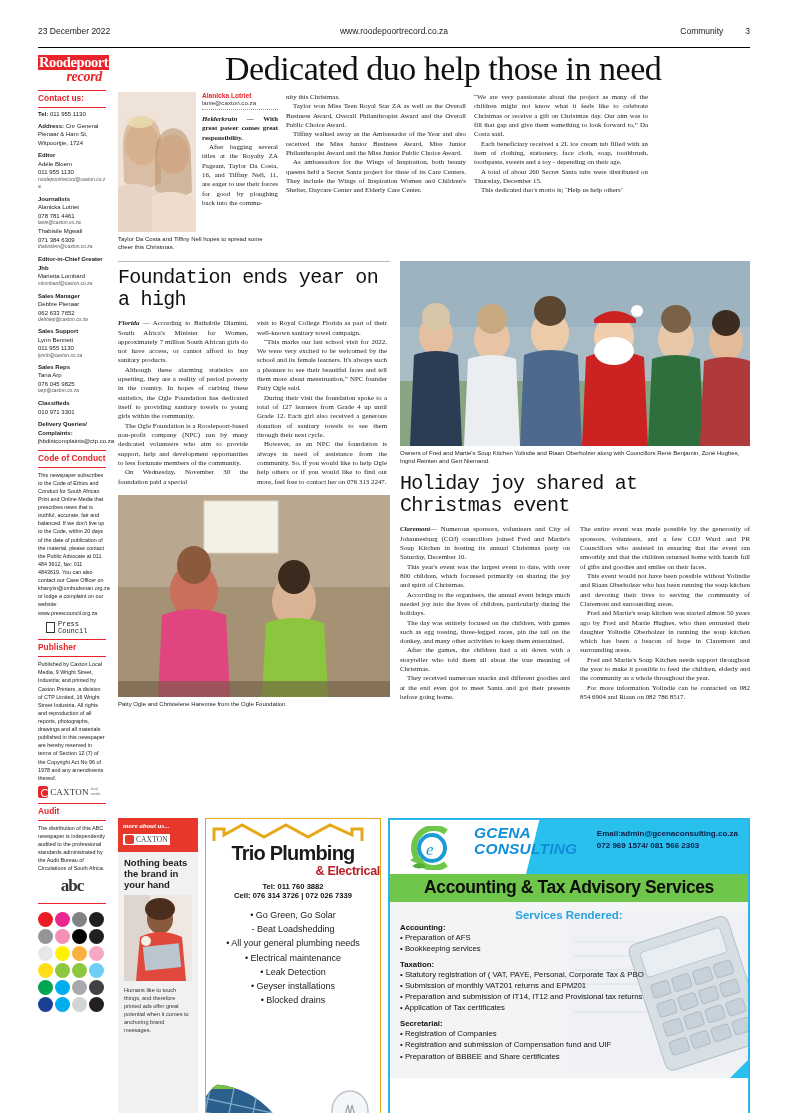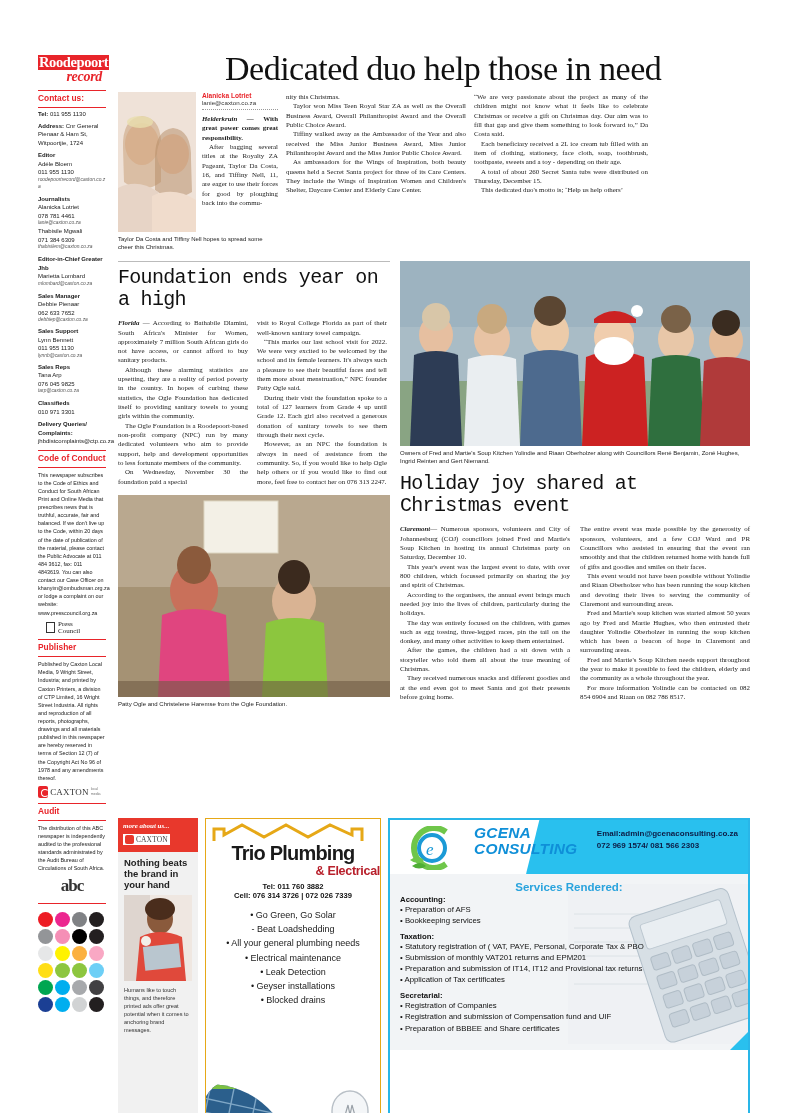--- a/index.html
+++ b/index.html
@@ -46,21 +46,21 @@
   .rail b { font-weight: 700; }
   .rail .lbl { font-weight:700; display:block; margin-top:3px; }
   .rail .val { display:block; }
   .rail .eml { display:block; font-size:4.9px; font-style:italic; color:#555; word-break:break-all; }
   .rail p { margin: 0 0 3px 0; }
   .rail .blk { margin-bottom: 4px; }
   .rail .body-txt { font-size: 5.4px; line-height: 1.5; margin-top: 3px; }
   .presscouncil { display:flex; align-items:center; gap:3px; margin:4px 0 2px 8px; }
   .pc-mark { width:9px; height:11px; border:1.1px solid #333; position:relative; }
   .pc-mark:after{ content:""; position:absolute; left:2px; top:2px; width:5px; height:7px; background:#fff;}
-  .pc-txt { font-family:Liberation Serif, serif; font-size:7px; line-height:1.05; color:#222;}
+  .pc-txt { font-family:Liberation Mono, monospace; font-size:7px; line-height:1.05; color:#222;}
   .caxton-row { display:flex; align-items:center; gap:2px; margin:4px 0 4px 0; }
   .cax-mark { width:12px; height:12px; background:#e8242a; border-radius:2px; position:relative;}
   .cax-mark:after{content:"";position:absolute;left:3px;top:3px;width:6px;height:6px;border:1.6px solid #fff;border-radius:50%;border-right-color:transparent;}
   .cax-word { font-family:"Liberation Serif", serif; font-size:9px; color:#333; letter-spacing:0.2px;}
   .cax-sub { font-size:3.6px; color:#777; }
   .abc-logo { font-family:"Liberation Serif", serif; font-size:17px; color:#333; letter-spacing:-1px; text-align:center; margin:2px 0 4px; font-weight:700;}
   .rail-rule { border-top:1.4px solid #e8242a; margin:5px 0 3px; }
 
   
   .swatches { display:grid; grid-template-columns: repeat(4, 15px); grid-auto-rows:15px; gap:2px; margin-top:8px; }
@@ -141,20 +141,28 @@
   .ph-people1 { background: linear-gradient(150deg,#efe3da 0%,#d9b9a5 35%,#c39b87 65%,#e8ddd4 100%); }
   .ph-santa   { background: linear-gradient(120deg,#b9cbd6 0%,#9fb8c5 22%,#cfc0ae 48%,#b5c6a6 72%,#d3d8c9 100%); }
   .ph-ogle    { background: linear-gradient(160deg,#cbb9a6 0%,#b8a48e 30%,#d9c7ad 60%,#a8b890 100%); }
   .ph-caxton  { background: linear-gradient(140deg,#e9e2dc 0%,#cf9b85 40%,#b07060 70%,#ddd3cc 100%); }
 </style>
 </head>
 <body>
 
 <div class="page">
 
+  <div class="topbar">
+    <span>23 December 2022</span>
+    <span class="url">www.roodepoortrecord.co.za</span>
+    <span class="right">
+      <span>Community</span>
+      <span>3</span>
+    </span>
+  </div>
 
   <div class="rail">
     <div class="logo-box">
       <div class="logo-1">Roodepoort</div>
       <div class="logo-2">record</div>
     </div>
 
     <div class="rail-head">Contact us:</div>
 
     <div class="blk">
@@ -512,20 +520,21 @@
         </div>
         <div class="gc-logo-txt">
           <div>GCENA</div>
           <div class="l2">CONSULTING</div>
         </div>
         <div class="gc-contact">
           <div>Email:admin@gcenaconsulting.co.za</div>
           <div>072 969 1574/ 081 566 2303</div>
         </div>
       </div>
+      <div class="gc-band">Accounting &amp; Tax Advisory Services</div>
       <div class="gc-body">
         <div class="gc-calc">
           <svg width="190" height="160" viewBox="0 0 190 160">
             <rect width="190" height="160" fill="#eef1f4"></rect>
             <g opacity=".45" stroke="#b8c3cc" fill="none" stroke-width="1">
               <path d="M6 30 H120"></path>
                 <path d="M6 44 H120"></path>
                 <path d="M6 58 H110"></path>
                 <path d="M6 72 H118"></path>
               <path d="M6 86 H100"></path>

